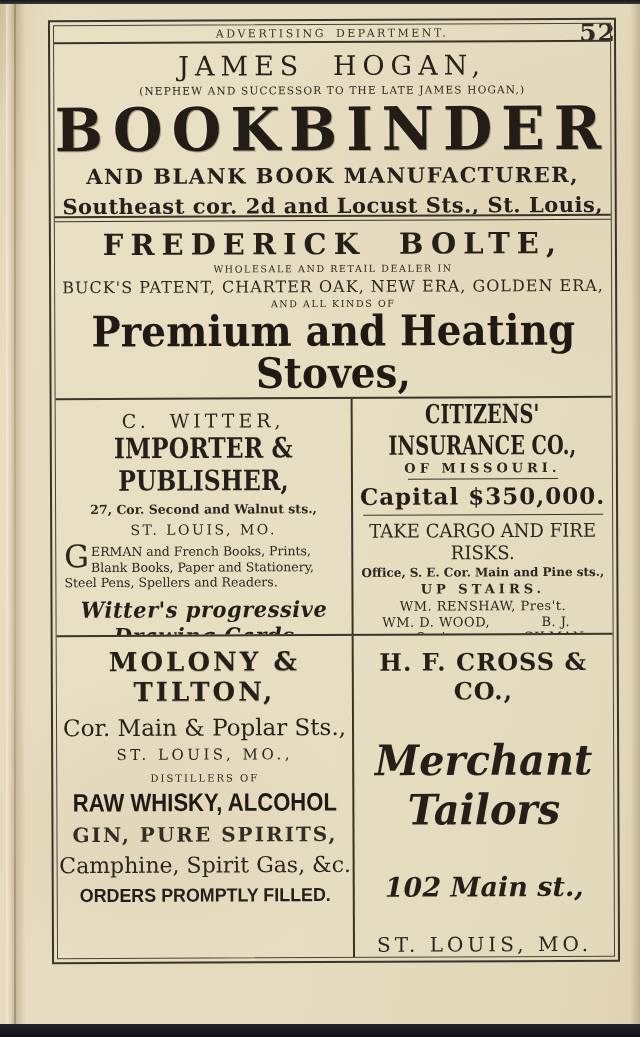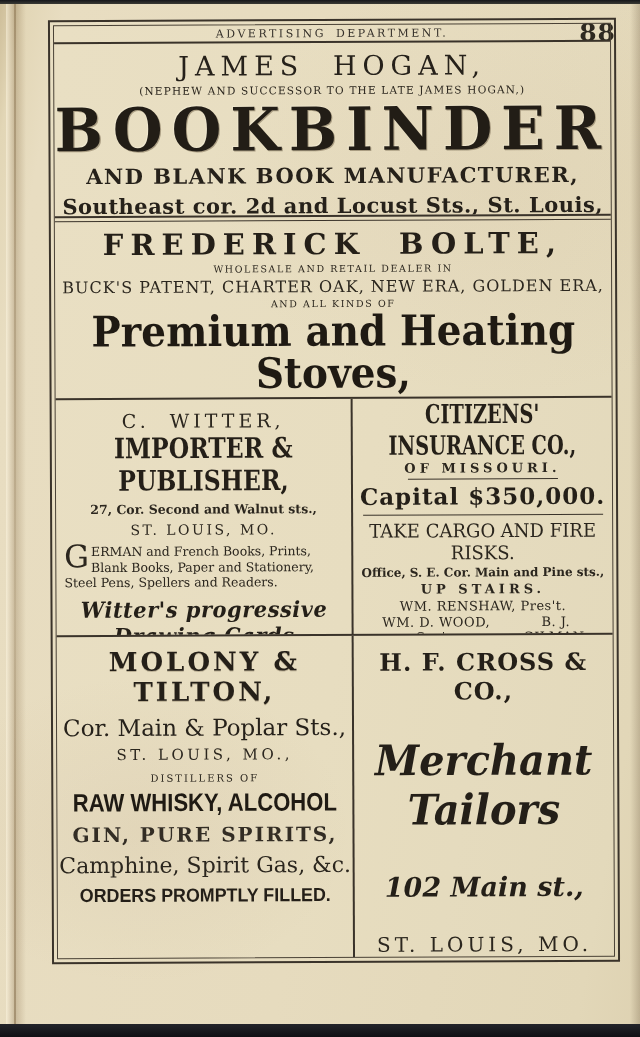--- a/index.html
+++ b/index.html
@@ -99,21 +99,21 @@
 </style>
 </head>
 <body>
 
 <div class="scan">
   <div class="edge-top"></div>
   <div class="fold"></div>
   <div class="fold-line"></div>
   <div class="edge-right"></div>
 
-  <div class="pagenum">88</div>
+  <div class="pagenum">52</div>
 
   <div class="frame">
     <div class="frame-inner">
 
       <div class="dept">ADVERTISING DEPARTMENT.</div>
 
       <section class="ad-hogan c">
         <div class="hogan-name">JAMES HOGAN,</div>
         <div class="hogan-sub">(NEPHEW AND SUCCESSOR TO THE LATE JAMES HOGAN,)</div>
         <div class="hogan-headline">BOOKBINDER</div>

